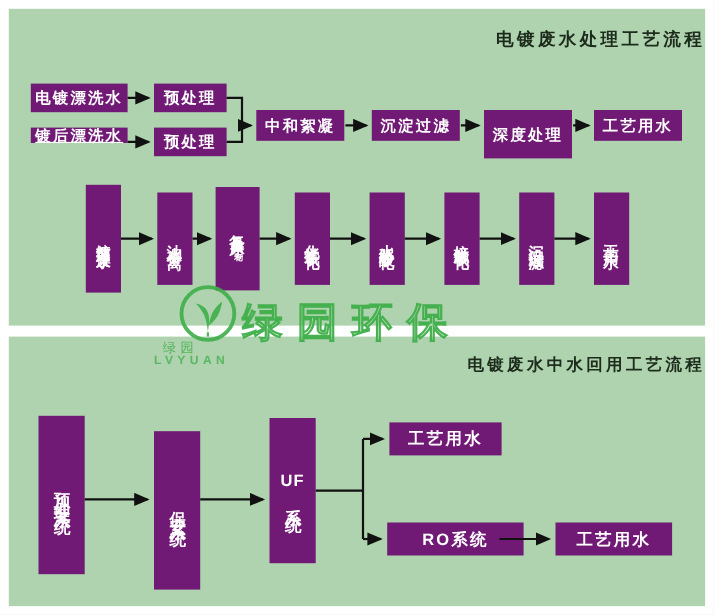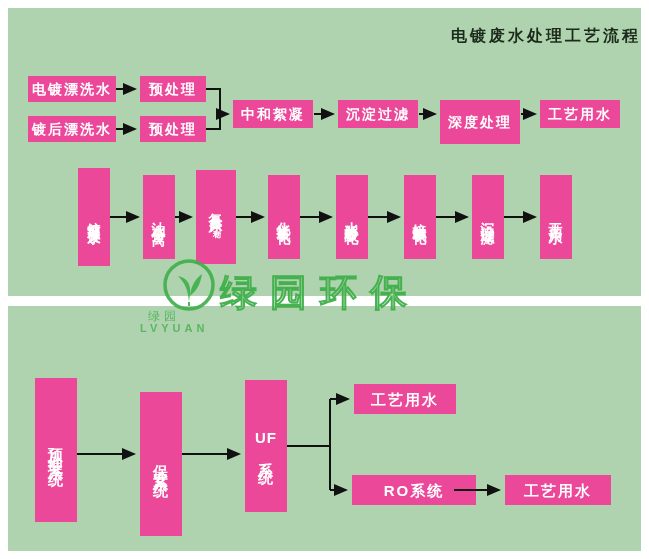--- a/index.html
+++ b/index.html
@@ -16,21 +16,21 @@
 
   .flow-title {
     position:absolute; left:0; width:100%;
     text-align:right; font-weight:bold; color:#1c2b1c;
     letter-spacing:3px;
   }
   .panel-top .flow-title    { top:18px; font-size:16px; }
   .panel-bottom .flow-title { top:16px; font-size:15px; }
 
   .box {
-    position:absolute; background:#ec4899; color:#ffffff;
+    position:absolute; background:#701a75; color:#ffffff;
     font-weight:bold; display:flex; align-items:center; justify-content:center;
     font-size:14px; line-height:1;
   }
   .box.h { letter-spacing:2px; }
   .box.v {
     writing-mode:vertical-rl; text-orientation:upright;
     letter-spacing:3px;
   }
   .box.v.small { font-size:13px; letter-spacing:2px; }
   .box.v.big { font-size:15px; letter-spacing:6px; }
@@ -72,21 +72,21 @@
   }
 </style>
 </head>
 <body>
 
 <div class="panel panel-top">
   <div class="flow-title">电镀废水处理工艺流程</div>
 
   <div class="box h" style="left:20px; top:68px; width:88px; height:26px;">电镀漂洗水</div>
   <div class="box h" style="left:132px; top:68px; width:66px; height:26px;">预处理</div>
-  <div class="box h" style="left:20px; top:108px; width:88px; height:26px;">镀后漂洗水</div>
+  <div class="box h" style="left:20px; top:108px; width:88px; height:14px;text-decoration:underline;">镀后漂洗水</div>
   <div class="box h" style="left:132px; top:108px; width:66px; height:26px;">预处理</div>
   <div class="box h" style="left:225px; top:92px; width:80px; height:28px;">中和絮凝</div>
   <div class="box h" style="left:330px; top:92px; width:80px; height:28px;">沉淀过滤</div>
   <div class="box h" style="left:432px; top:92px; width:80px; height:44px;">深度处理</div>
   <div class="box h" style="left:532px; top:92px; width:80px; height:28px;">工艺用水</div>
 
   <div class="box v small" style="left:70px; top:160px; width:32px; height:98px;">镀前处理废水</div>
   <div class="box v" style="left:135px; top:167px; width:32px; height:84px;">油水分离</div>
   <div class="box composite" style="left:188px; top:162px; width:40px; height:94px;">
     <span class="main">复合床</span>
@@ -119,20 +119,21 @@
       <line x1="228" y1="209" x2="255" y2="209" marker-end="url(#ah1)"></line>
       <line x1="292" y1="209" x2="323" y2="209" marker-end="url(#ah1)"></line>
       <line x1="360" y1="209" x2="391" y2="209" marker-end="url(#ah1)"></line>
       <line x1="428" y1="209" x2="459" y2="209" marker-end="url(#ah1)"></line>
       <line x1="496" y1="209" x2="527" y2="209" marker-end="url(#ah1)"></line>
     </g>
   </svg>
 </div>
 
 <div class="panel panel-bottom">
+  <div class="flow-title">电镀废水中水回用工艺流程</div>
 
   <div class="box v big" style="left:27px; top:72px; width:42px; height:144px;">预处理系统</div>
   <div class="box v big" style="left:132px; top:86px; width:42px; height:144px;">保安系统</div>
   <div class="box mixed" style="left:237px; top:74px; width:42px; height:132px;">
     <span class="latin">UF</span>
     <span class="vtext">系统</span>
   </div>
   <div class="box h" style="left:346px; top:78px; width:102px; height:30px; font-size:15px;">工艺用水</div>
   <div class="box h" style="left:344px; top:169px; width:124px; height:30px; font-size:15px;">RO系统</div>
   <div class="box h" style="left:497px; top:169px; width:106px; height:30px; font-size:15px;">工艺用水</div>

